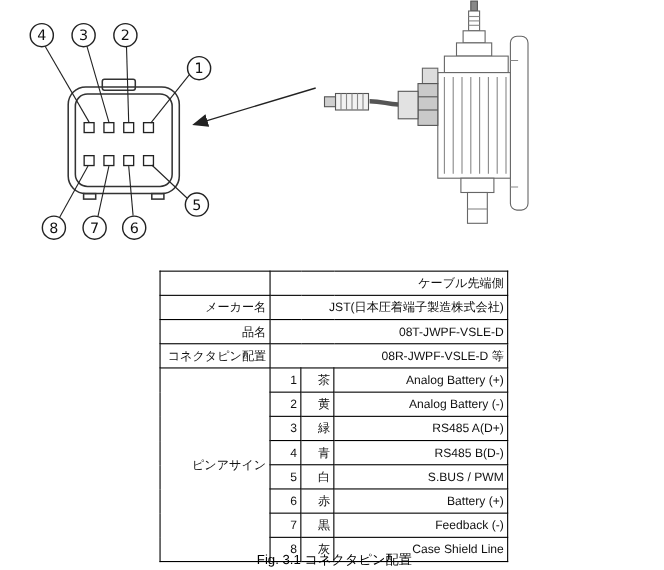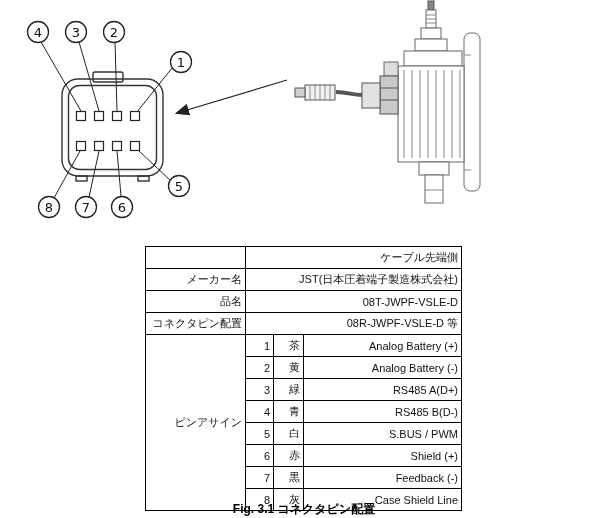--- a/index.html
+++ b/index.html
@@ -17,21 +17,21 @@
   .devline{stroke:#888;stroke-width:1;}
   table.spec{
     position:absolute;left:145px;top:246px;border-collapse:collapse;table-layout:fixed;
   }
   .spec td{
     border:1px solid #000000;font-size:11px;text-align:right;vertical-align:middle;
     padding:2px 3px;height:17px;color:#111;overflow:hidden;white-space:nowrap;
   }
   .caption{
     position:absolute;left:145px;top:501px;width:318px;text-align:center;
-    font-size:12px;font-weight:bold;color:#000;
+    font-size:12px;font-weight:normal;color:#000;
   }
 </style>
 </head>
 <body>
 
 <div class="page">
 
   <svg width="604" height="242" viewBox="0 0 604 242" style="position:absolute;left:0;top:0;">
     <defs>
       <marker id="ah" markerWidth="12" markerHeight="10" refX="10" refY="5" orient="auto">
@@ -199,21 +199,21 @@
         <td>RS485 B(D-)</td>
       </tr>
       <tr>
         <td>5</td>
         <td>白</td>
         <td>S.BUS / PWM</td>
       </tr>
       <tr>
         <td>6</td>
         <td>赤</td>
-        <td>Shield (+)</td>
+        <td>Battery (+)</td>
       </tr>
       <tr>
         <td>7</td>
         <td>黒</td>
         <td>Feedback (-)</td>
       </tr>
       <tr>
         <td>8</td>
         <td>灰</td>
         <td>Case Shield Line</td>

